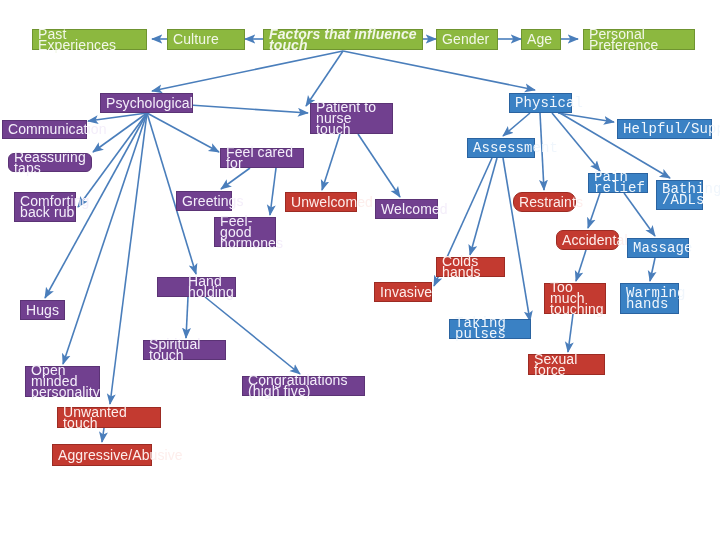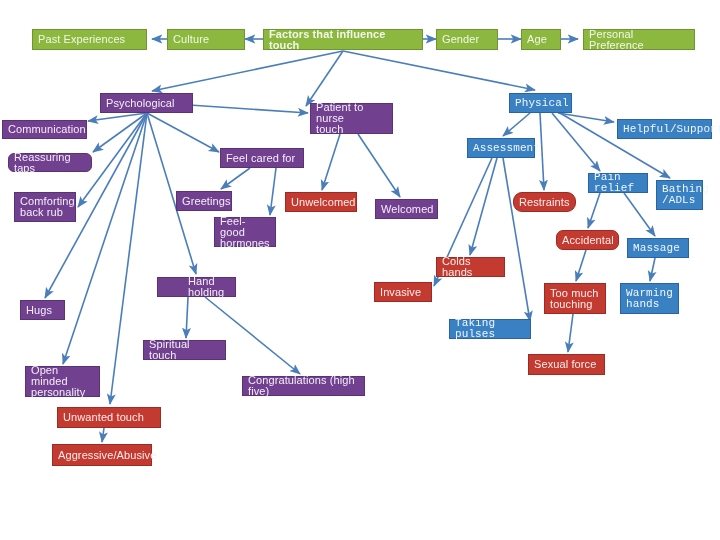--- a/index.html
+++ b/index.html
@@ -5,31 +5,31 @@
   html,body{margin:0;padding:0;background:#ffffff;}
   body{width:720px;height:540px;overflow:hidden;font-family:"Liberation Sans",sans-serif;}
   #stage{position:relative;width:720px;height:540px;background:#ffffff;}
   svg#edges{position:absolute;left:0;top:0;width:720px;height:540px;pointer-events:none;}
   .node{
     position:absolute;
     box-sizing:border-box;
     display:flex;
     align-items:center;
     color:#ffffff;
-    font-size:11px;
+    font-size:14px;
     line-height:11px;
     padding:2px 5px;
     border-style:solid;
     border-width:1px;
     white-space:pre-line;
     letter-spacing:.1px;
     z-index:2;
   }
   .green{background:#8cb83f;border-color:#6f9430;color:#f2f7e8;}
-  .green.italic{font-weight:bold;justify-content:flex-end;}
+  .green.italic{font-style:italic;font-weight:bold;justify-content:flex-end;}
   .purple{background:#71408f;border-color:#5b3375;color:#f4eefa;}
   .blue{background:#3a81c4;border-color:#2a63a0;color:#f0f6fc;font-family:Liberation Mono, monospace;}
   .red{background:#c33a30;border-color:#9c2b23;color:#fdeeec;}
 </style>
 </head>
 <body>
 
 <div id="stage">
   <svg id="edges" viewBox="0 0 720 540">
     <defs>

